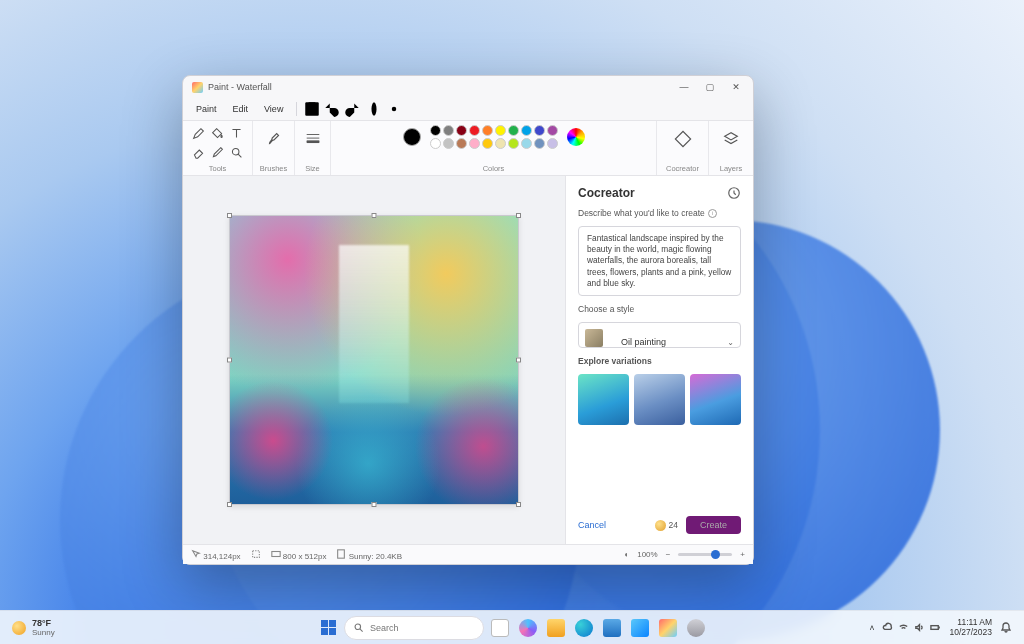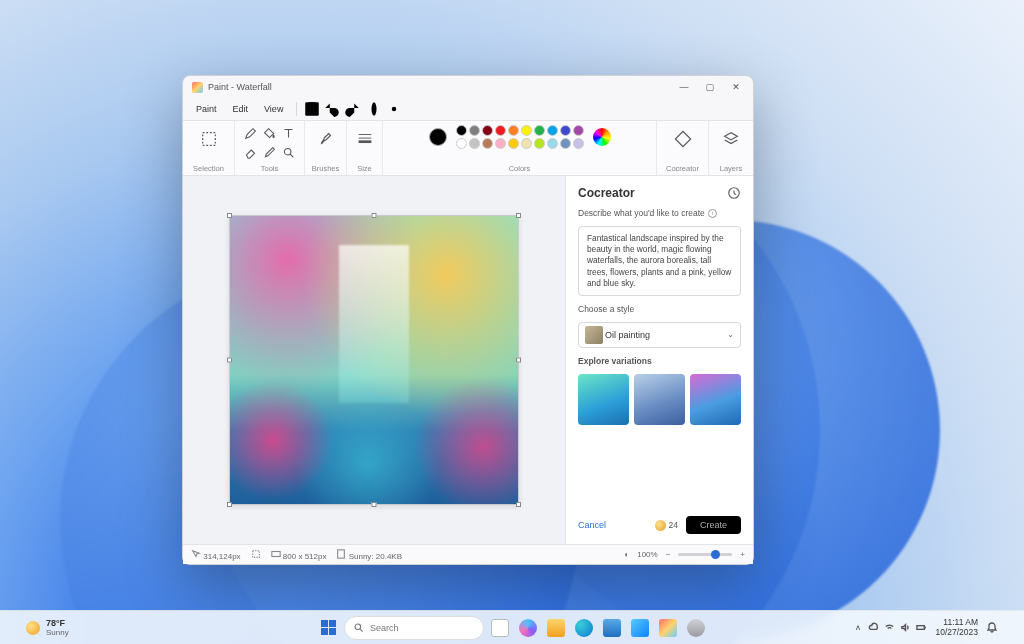--- a/index.html
+++ b/index.html
@@ -66,42 +66,42 @@
   .h-tl{left:-3px;top:-3px}.h-tr{right:-3px;top:-3px}.h-bl{left:-3px;bottom:-3px}.h-br{right:-3px;bottom:-3px}
   .h-t{left:50%;top:-3px;transform:translateX(-50%)}.h-b{left:50%;bottom:-3px;transform:translateX(-50%)}
   .h-l{left:-3px;top:50%;transform:translateY(-50%)}.h-r{right:-3px;top:50%;transform:translateY(-50%)}
 
   .sidepanel{width:188px;background:#fff;border-left:1px solid #e4e4e8;padding:10px 12px;display:flex;flex-direction:column;gap:8px;font-size:9px;color:#333;}
   .sidepanel h3{font-size:12px;font-weight:600;display:flex;align-items:center;justify-content:space-between;}
   .histicon{width:14px;height:14px;color:#666;}
   .sublabel{font-size:8.5px;color:#555;display:flex;align-items:center;gap:3px;}
   .infoicon{width:9px;height:9px;border:1px solid #999;border-radius:50%;display:inline-flex;align-items:center;justify-content:center;font-size:6px;color:#999;}
   .promptbox{border:1px solid #d6d6dc;border-radius:4px;padding:6px 8px;font-size:8.3px;line-height:1.35;color:#444;min-height:58px;}
-  .styleselect{border:1px solid #d6d6dc;border-radius:4px;height:26px;display:flex;align-items:center;padding:0 6px;gap:2px;}
+  .styleselect{border:1px solid #d6d6dc;border-radius:4px;height:26px;display:flex;align-items:flex-end;padding:0 6px;gap:18px;}
   .styleselect .thumb{width:18px;height:18px;background:linear-gradient(135deg,#c9b897,#8a7e63);border-radius:2px;}
   .styleselect .chev{margin-left:auto;color:#666;font-size:8px;}
   .varthumbs{display:flex;gap:5px;}
   .vt{flex:1;aspect-ratio:1;border-radius:4px;}
   .vt1{background:linear-gradient(160deg,#6be4c6,#2a9dd8 60%,#1c6fae);}
   .vt2{background:linear-gradient(160deg,#b9cfe8,#6b8fc4 55%,#3a5f9e);}
   .vt3{background:linear-gradient(160deg,#d66bd6,#4a9de0 55%,#1e69b4);}
   .panelfooter{margin-top:auto;display:flex;align-items:center;gap:8px;}
   .panelfooter .cancel{color:#2a6dd2;font-size:9px;}
   .credits{display:flex;align-items:center;gap:3px;font-size:8.5px;color:#555;margin-left:auto;}
   .coin{width:11px;height:11px;border-radius:50%;background:radial-gradient(circle at 35% 35%,#ffe08a,#e0a030);}
-  .createbtn{background:#000000;color:#aaa;border-radius:4px;padding:4px 14px;font-size:9px;}
+  .createbtn{background:#701a75;color:#aaa;border-radius:4px;padding:4px 14px;font-size:9px;}
 
   .statusbar{height:20px;border-top:1px solid #e4e4e8;display:flex;align-items:center;font-size:8px;color:#666;padding:0 8px;gap:10px;background:#fafafc;}
   .statusbar .sright{margin-left:auto;display:flex;align-items:center;gap:8px;}
   .zslider{width:54px;height:3px;background:#d0d0d6;border-radius:2px;position:relative;}
   .zslider .zk{position:absolute;left:60%;top:-3px;width:9px;height:9px;border-radius:50%;background:#2a6dd2;}
   .sicon{width:10px;height:10px;stroke:#888;fill:none;stroke-width:1.3;}
 
   
-  .taskbar{position:absolute;left:0;right:0;bottom:0;height:34px;background:rgba(244,248,253,.88);backdrop-filter:blur(6px);display:flex;align-items:center;padding:0 26px;border-top:1px solid rgba(0,0,0,.05);}
+  .taskbar{position:absolute;left:0;right:0;bottom:0;height:34px;background:rgba(244,248,253,.88);backdrop-filter:blur(6px);display:flex;align-items:center;padding:0 12px;border-top:1px solid rgba(0,0,0,.05);}
   .tb-left{display:flex;align-items:center;gap:6px;font-size:9px;color:#333;}
   .sun{width:14px;height:14px;border-radius:50%;background:radial-gradient(circle at 35% 35%,#ffe08a,#f0a020);}
   .tb-center{position:absolute;left:50%;transform:translateX(-50%);display:flex;align-items:center;gap:4px;}
   .tbicon{width:24px;height:24px;border-radius:4px;display:flex;align-items:center;justify-content:center;}
   .winlogo{width:15px;height:15px;display:grid;grid-template:1fr 1fr/1fr 1fr;gap:1px;}
   .winlogo span{background:#2a6dd2;}
   .searchpill{height:24px;width:140px;background:#fff;border:1px solid #dcdce2;border-radius:14px;display:flex;align-items:center;padding:0 8px;gap:6px;font-size:9px;color:#777;}
   .searchpill svg{width:11px;height:11px;stroke:#777;fill:none;stroke-width:1.6;}
   .appico{width:18px;height:18px;border-radius:3px;}
   .tb-right{margin-left:auto;display:flex;align-items:center;gap:8px;font-size:8.5px;color:#333;}
@@ -156,30 +156,20 @@
       </div>
     <div class="qicon">
         <svg viewBox="0 0 16 16">
           <circle cx="8" cy="8" r="2"></circle>
           <path d="M8 1v2M8 13v2M1 8h2M13 8h2M3 3l1.4 1.4M11.6 11.6 13 13M13 3l-1.4 1.4M4.4 11.6 3 13"></path>
         </svg>
       </div>
   </div>
 
   <div class="ribbon">
-    <div class="rgroup" style="width:52px">
-      <div class="icons">
-          <div class="ricon big">
-            <svg viewBox="0 0 20 20">
-              <rect x="3" y="3" width="14" height="14" stroke-dasharray="2 2"></rect>
-            </svg>
-          </div>
-        </div>
-      <div class="glabel">Selection</div>
-    </div>
     <div class="rgroup" style="width:70px">
       <div class="icons" style="flex-wrap:wrap;width:58px">
         <div class="ricon">
             <svg viewBox="0 0 16 16">
               <path d="M2 14l2-5 7-7 3 3-7 7z"></path>
             </svg>
           </div>
         <div class="ricon">
             <svg viewBox="0 0 16 16">
               <path d="M7 2 2 7l6 6 5-5zM13 10c1 1 1 3 0 3s-1-2 0-3z"></path>

